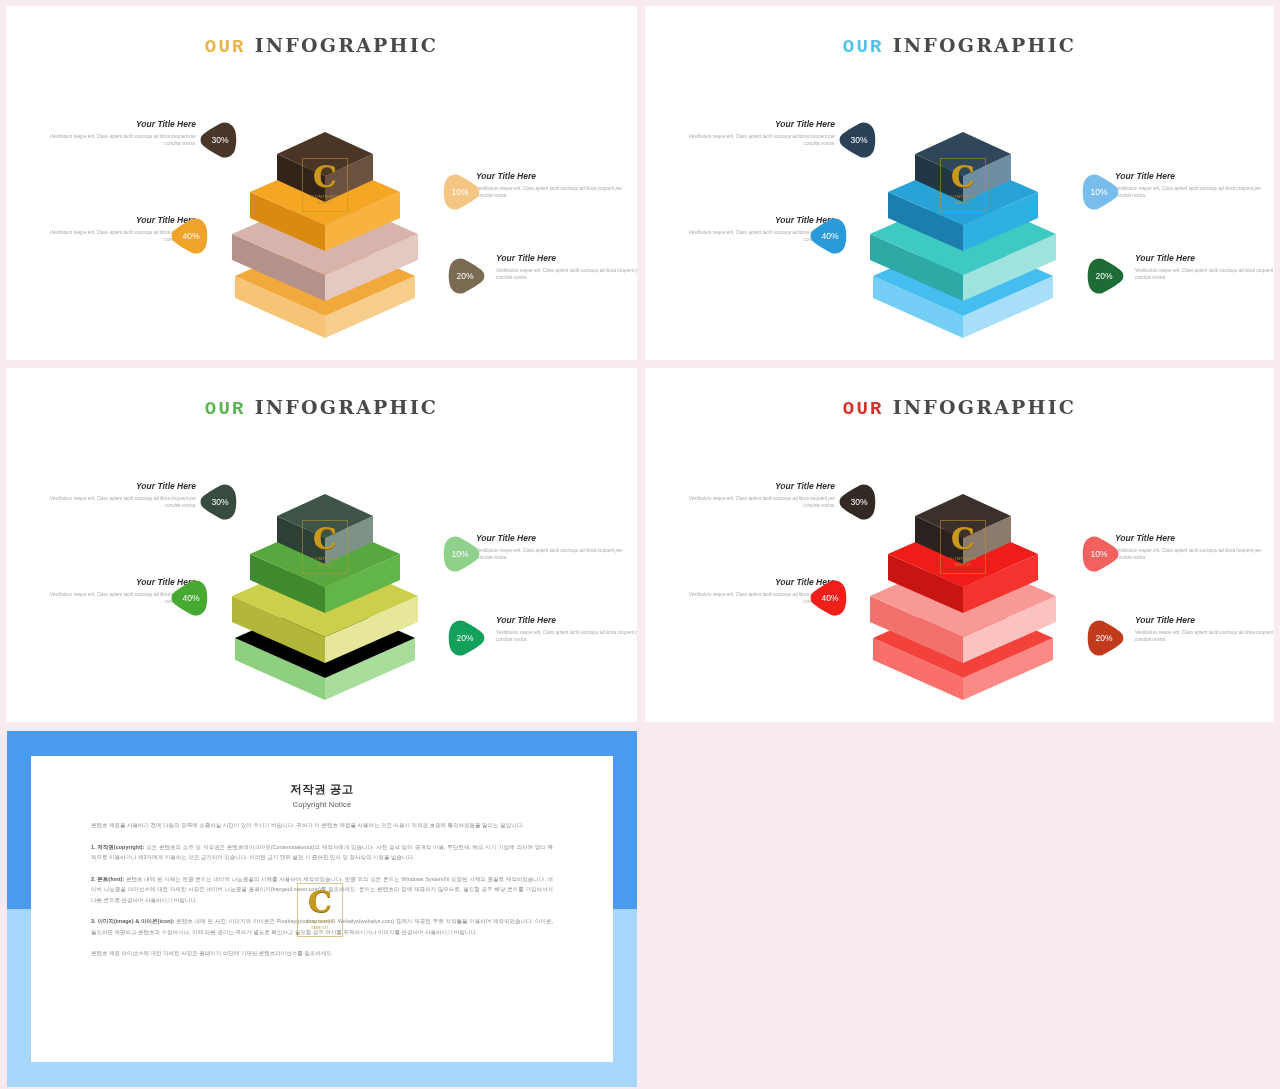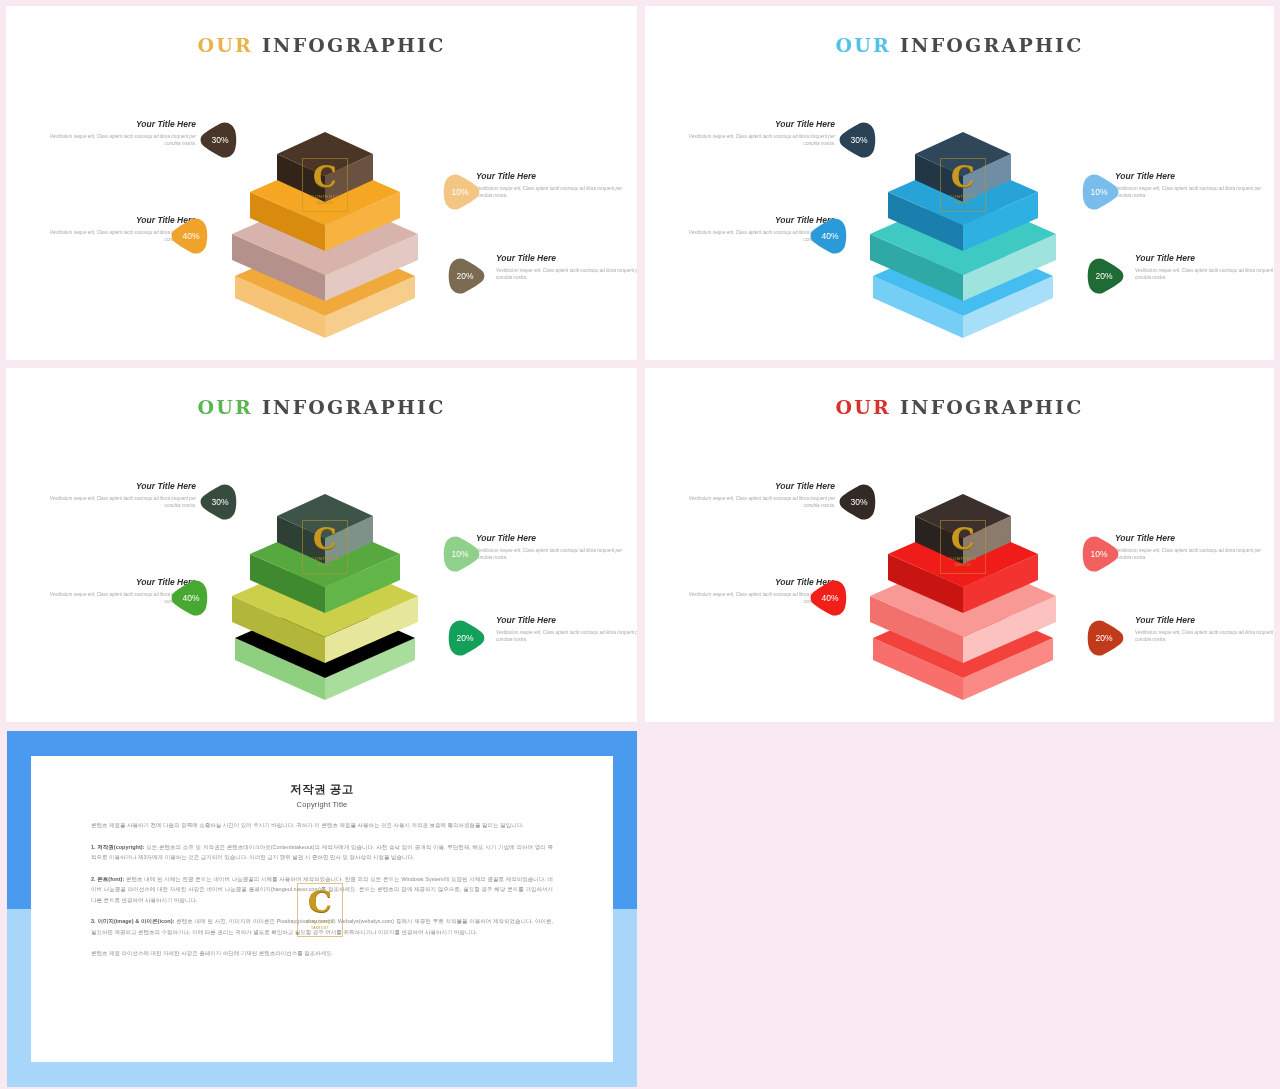--- a/index.html
+++ b/index.html
@@ -22,21 +22,21 @@
   .slide-title{
     position:absolute;top:28px;left:0;width:100%;
     text-align:center;
     font-family:"DejaVu Serif", serif;
     font-size:19px;
     letter-spacing:2.2px;
     font-weight:700;
     color:#4a4a4a;
     white-space:nowrap;
   }
-  .slide-title .accent{margin-right:9px;}
+  .slide-title .accent{margin-right:9px;font-family:Liberation Mono, monospace;}
 
   
   .txtblock{position:absolute;width:150px;font-style:italic;}
   .txtblock .t-title{
     font-size:8.5px;font-weight:700;color:#2f2f2f;line-height:12px;
     margin-bottom:3px;
   }
   .txtblock .t-body{
     font-size:4.6px;color:#a8a8a8;line-height:7.4px;
   }
@@ -433,21 +433,21 @@
         <div class="t-title">Your Title Here</div>
         <div class="t-body">Vestibulum neque erit, Class aptent taciti sociosqu ad litora torquent per conubia nostra.</div>
       </div>
     </div>
     <div id="copyright-frame" style="left: 7px; top: 731px; width: 630px; height: 356px;">
       <div class="frame-top" style="background:#4a9bf0"></div>
       <div class="frame-bot" style="background:#a8d6fb"></div>
       <div class="paper" style="left: 24px; top: 25px; width: 582px; height: 306px; padding: 0px; box-sizing: border-box;">
         <div style="padding:26px 60px 0 60px;">
           <div class="cp-title-ko">저작권 공고</div>
-          <div class="cp-title-en">Copyright Title</div>
+          <div class="cp-title-en">Copyright Notice</div>
           <div class="cp-para">콘텐츠 제품을 사용하기 전에 다음의 항목에 소중하실 시간이 있어 주시기 바랍니다. 귀하가 이 콘텐츠 제품을 사용하는 것은 사용시 저작권 보증에 동의하셨음을 알리는 말입니다.</div>
           <div class="cp-para"><b>1. 저작권(copyright):</b> 모든 콘텐츠의 소유 및 저작권은 콘텐츠테이크아웃(Contentstakeout)의 제작자에게 있습니다. 사전 승낙 없이 공개적 이용, 무단전재, 배포 시기 기법에 의하여 영리 목적으로 이용하거나 제3자에게 이용하는 것은 금지되어 있습니다. 이러한 금지 행위 발견 시 준하면 민사 및 형사상의 시정을 받습니다.</div>
           <div class="cp-para"><b>2. 폰트(font):</b> 콘텐츠 내에 된 서체는 한글 폰트는 네이버 나눔글꼴의 서체를 사용하여 제작되었습니다. 한글 외의 모든 폰트는 Windows System에 포함된 서체의 글꼴로 제작되었습니다. 네이버 나눔글꼴 라이선스에 대한 자세한 사항은 네이버 나눔글꼴 홈페이지(hangeul.naver.com)를 참조하세요. 폰트는 콘텐츠의 함께 제공되지 않으므로, 필요할 경우 해당 폰트를 가입하셔서 다른 폰트로 변경하여 사용하시기 바랍니다.</div>
           <div class="cp-para"><b>3. 이미지(image) &amp; 아이콘(icon):</b> 콘텐츠 내에 된 사진, 이미지와 아이콘은 Pixabay(pixabay.com)와 Webalys(webalys.com) 등에서 제공한 무료 저작물을 이용하여 제작되었습니다. 아이콘, 필요하면 제공되고 콘텐츠의 수정하거나, 이에 따른 권리는 귀하가 별도로 확인하고 필요할 경우 여서를 취득하시거나 이미지를 변경하여 사용하시기 바랍니다.</div>
           <div class="cp-para">콘텐츠 제품 라이선스에 대한 자세한 사항은 홈페이지 하단에 기재된 콘텐츠라이선스를 참조하세요.</div>
         </div>
       </div>
       <div class="watermark" style="left: 290px; top: 152px;">
         <div class="wbox"></div>
         <div class="wc">C</div>

